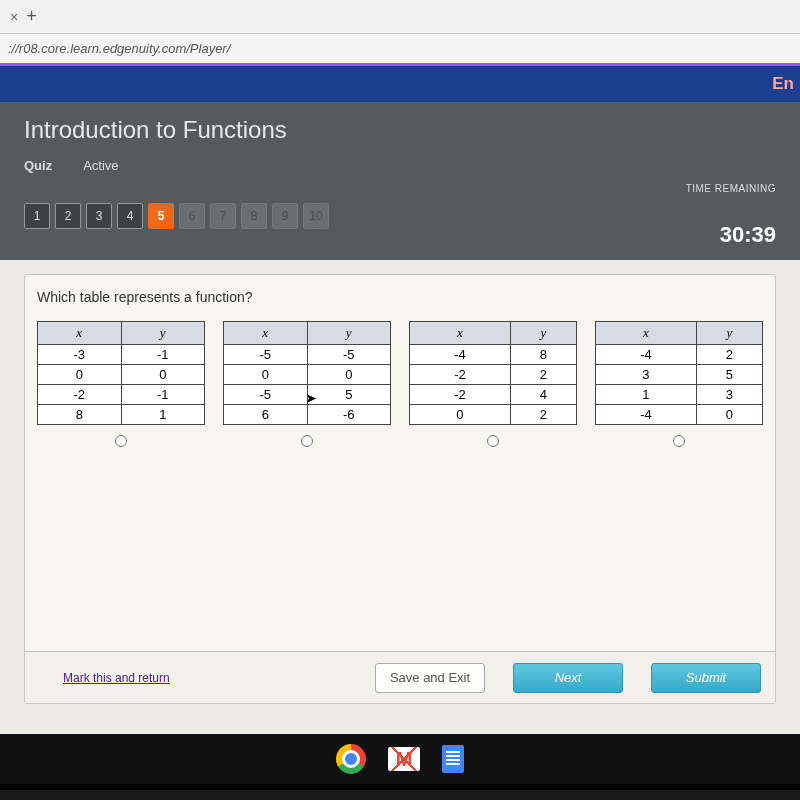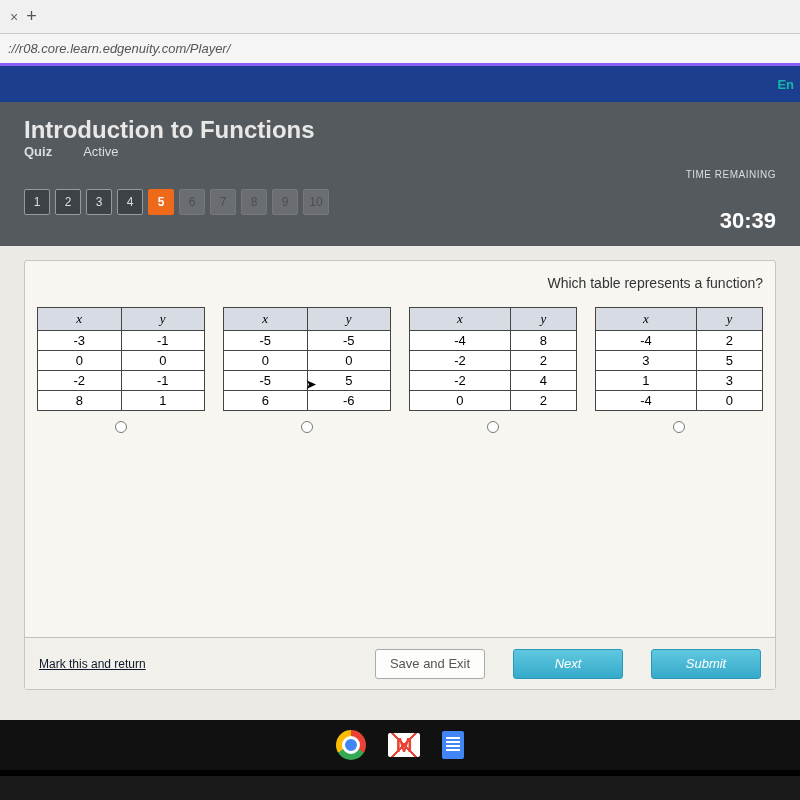--- a/index.html
+++ b/index.html
@@ -6,52 +6,52 @@
   html,body { width:800px; height:800px; background:#000; overflow:hidden; }
 
   
   .browser-chrome { height:34px; background:#f0f0f0; border-bottom:1px solid #ccc; display:flex; align-items:center; padding-left:10px; gap:8px; }
   .tab-close { font-size:14px; color:#666; }
   .tab-plus { font-size:18px; color:#555; }
   .addr-bar { height:32px; background:#f5f5f5; border-bottom:3px solid #8b5cf6; display:flex; align-items:center; padding-left:8px;font-style:italic; }
   .addr-text { font-size:13px; color:#555; }
 
   .blue-strip { height:36px; background:#1b3f8e; display:flex; align-items:center; justify-content:flex-end; padding-right:6px; }
-  .blue-strip span { color:#14b8a6; font-size:13px; font-weight:bold; }
+  .blue-strip span { color:#fca5a5; font-size:17px; font-weight:bold; }
 
   .lesson-header { background:#555a5e; padding:14px 24px 10px 24px; }
-  .lesson-title { color:#e8e8e8; font-size:24px; font-weight:bold; margin-bottom:0; }
+  .lesson-title { color:#e8e8e8; font-size:24px; font-weight:normal; margin-bottom:14px; }
   .lesson-meta { display:flex; gap:31px; color:#ddd; font-size:13px; }
   .lesson-meta .bold { font-weight:bold; }
 
   .nav-row { background:#555a5e; padding:0 24px 12px 24px; display:flex; align-items:center; justify-content:space-between; }
   .nav-nums { display:flex; gap:5px; }
   .num-box { width:26px; height:26px; border:1px solid #999; background:#555a5e; color:#ddd; font-size:12px; display:flex; align-items:center; justify-content:center; border-radius:2px; cursor:pointer; }
   .num-box.done { background:#3d4246; }
   .num-box.current { background:#ee6a1a; border-color:#ee6a1a; color:#fff; font-weight:bold; }
   .num-box.future { background:#6a6e72; color:#4a4e52; border-color:#777; }
   .timer { text-align:right; color:#ddd; }
   .timer-label { font-size:10px; letter-spacing:0.5px; }
   .timer-value { font-size:22px; font-weight:bold; color:#fff;margin-top:28px; }
 
   .content-area { background:#eceae4; padding:14px 24px 0 24px; height:474px; position:relative; }
   .question-panel { background:#f7f6f1; border:1px solid #c8c6bd; border-radius:3px; padding:14px 12px 20px 12px; height:430px; position:relative; }
-  .q-text { font-size:14px; color:#333; margin-bottom:16px;text-align:right; }
+  .q-text { font-size:14px; color:#333; margin-bottom:16px; }
 
   .tables-row { display:flex; gap:18px; }
   .opt { flex:1; text-align:center; }
   table { width:100%; border-collapse:collapse; font-size:13px; }
   th { background:#d7dbe4; border:1px solid #444; padding:3px 0; font-style:italic; font-weight:normal; font-family:"Times New Roman",serif; }
   td { border:1px solid #444; padding:2px 0; text-align:center; background:#fff; }
   .radio { margin-top:10px; width:12px; height:12px; }
 
   .cursor-fake { position:absolute; left:280px; top:115px; font-size:14px; color:#000; pointer-events:none; }
 
   .footer-bar { position:absolute; left:0; right:0; bottom:0; height:52px; border-top:1px solid #c0beb6; background:#f2f0ea; display:flex; align-items:center; justify-content:space-between; padding:0 14px; }
-  .mark-link { color:#0f172a; font-size:12px; text-decoration:underline; cursor:pointer; }
+  .mark-link { color:#4c1d95; font-size:12px; text-decoration:underline; cursor:pointer;margin-left:24px; }
   .btn-group { display:flex; }
   .btn { min-width:110px; height:30px; border-radius:3px; font-size:13px; display:flex; align-items:center; justify-content:center; cursor:pointer; border:1px solid #aaa; }
   .btn.save { background:#fdfdfb; color:#555; }
   .btn.next, .btn.submit { background:linear-gradient(#5fc8e0,#35a9c9); color:#fff; border:1px solid #2a98b8; font-style:italic;margin-left:28px; }
 
   .taskbar { height:50px; background:#111; display:flex; align-items:center; justify-content:center; gap:22px; }
   .dock-icon { width:30px; height:30px; border-radius:50%; display:flex; align-items:center; justify-content:center; }
   .chrome-icon { background:conic-gradient(#ea4335 0 120deg,#34a853 120deg 240deg,#fbbc05 240deg 360deg); position:relative; }
   .chrome-icon::after { content:""; position:absolute; width:12px; height:12px; background:#4285f4; border:3px solid #fff; border-radius:50%; }
   .gmail-icon { width:32px; height:24px; background:#fff; position:relative; border-radius:2px; }

